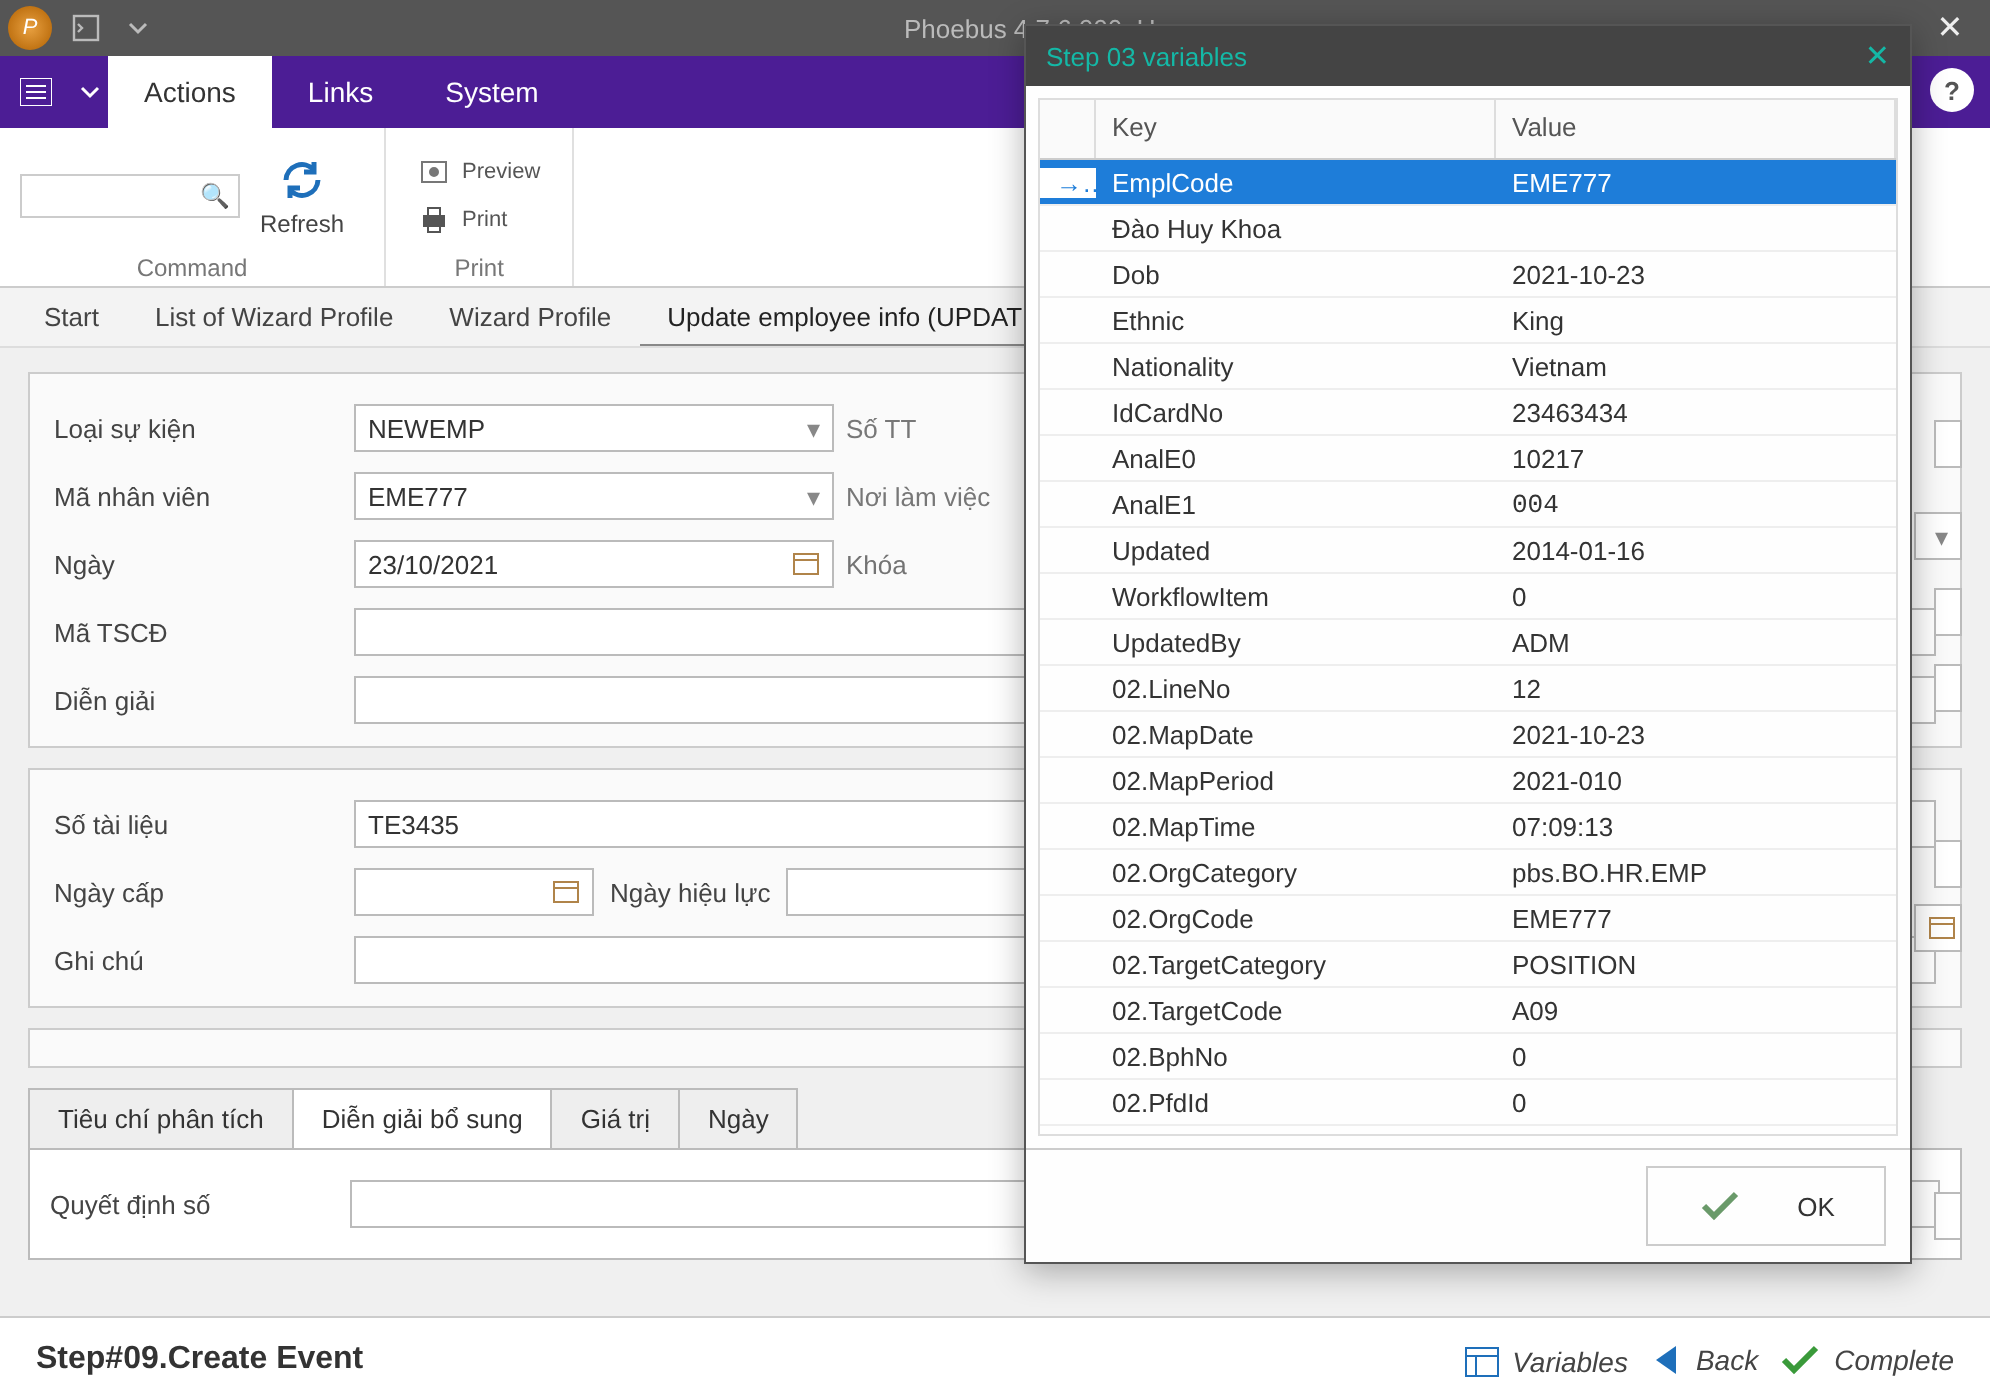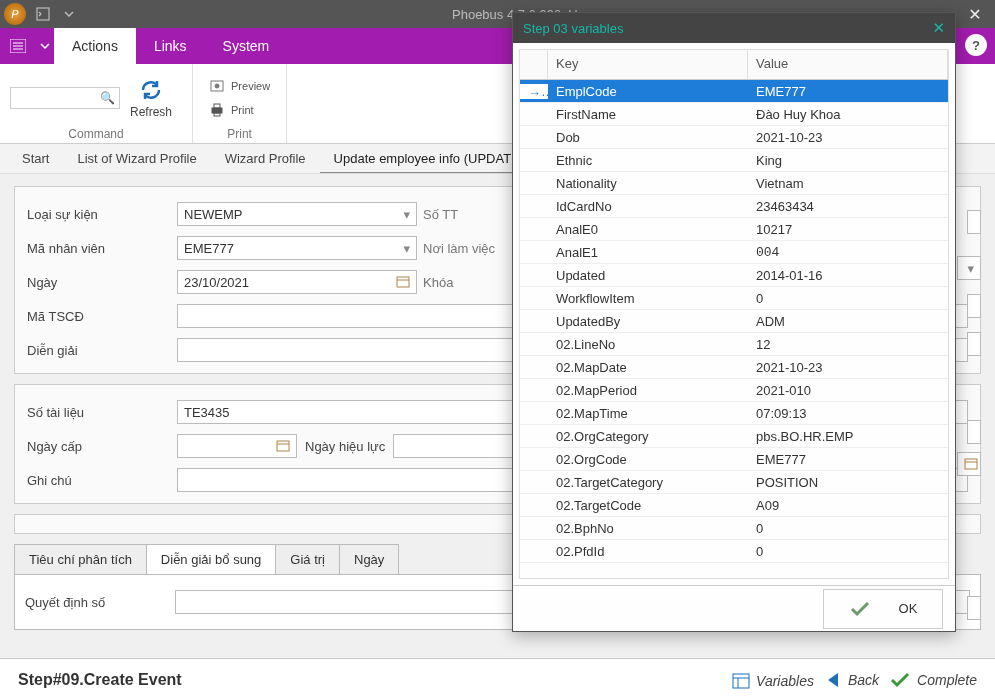--- a/index.html
+++ b/index.html
@@ -7,21 +7,21 @@
 
 
 .titlebar { height: 28px; background: #555; display: flex; align-items: center; color: #bbb; font-size: 12px; }
 .titlebar .logo { width: 22px; height: 22px; margin: 0 4px; background: radial-gradient(circle,#e8a040,#b06000); border-radius:50%; display:flex;align-items:center;justify-content:center;font-style:italic;color:#fff;font-size:11px; }
 .titlebar .tb-icon { width: 22px; height: 22px; display:flex; align-items:center; justify-content:center; cursor:pointer; margin:0 2px; }
 .titlebar .tb-icon svg { stroke:#bbb; fill:none; }
 .titlebar .title-text { flex:1; text-align:center; font-size:13px; }
 .titlebar .close { width: 40px; height: 28px; display:flex; align-items:center; justify-content:center; cursor:pointer; color:#eee; font-size:16px; }
 
 
-.menubar { height: 36px; background: #a21caf; display:flex; align-items:center; position:relative; }
+.menubar { height: 36px; background: #4c1d95; display:flex; align-items:center; position:relative; }
 .menubar .menu-btn { height:36px; width:36px; display:flex; align-items:center; justify-content:center; color:#fff; cursor:pointer; }
 .menubar .tab { height:36px; padding: 0 18px; display:flex; align-items:center; color:#fff; cursor:pointer; font-size:14px; }
 .menubar .tab.active { background:#fff; color:#333; }
 .menubar .help { position:absolute; right:8px; top:6px; width:22px; height:22px; border-radius:50%; background:#fff; color:#555; display:flex; align-items:center; justify-content:center; font-weight:bold; cursor:pointer; }
 
 
 .ribbon { height: 80px; background:#fff; border-bottom:1px solid #ccc; display:flex; }
 .ribbon-group { border-right:1px solid #e0e0e0; padding: 4px 10px 0 10px; display:flex; flex-direction:column; }
 .ribbon-group .body { flex:1; display:flex; align-items:center; }
 .ribbon-group .caption { text-align:center; font-size:12px; color:#777; padding-bottom:2px; }
@@ -72,21 +72,21 @@
 .dlg-head .col { padding:6px 8px; font-size:13px; color:#555; border-right:1px solid #ddd; }
 .col-arrow { width:28px; }
 .col-key { flex:0 0 200px; }
 .col-val { flex:1; }
 .dlg-rows { flex:1; overflow:auto; }
 .dlg-row { display:flex; height:23px; align-items:center; font-size:13px; border-bottom:1px solid #eee; }
 .dlg-row .c { padding:0 8px; white-space:nowrap; overflow:hidden; text-overflow:ellipsis; }
 .dlg-row.sel { background:#1e7dd9; color:#fff; }
 .dlg-row .arrow { width:28px; text-align:center; color:#1e7dd9; }
 .dlg-row.sel .arrow { color:#1e7dd9; background:#fff; }
-.dlg-foot { height:46px; border-top:1px solid #ccc; display:flex; align-items:center; justify-content:flex-end; padding:12px 12px; }
+.dlg-foot { height:57px; border-top:1px solid #ccc; display:flex; align-items:center; justify-content:flex-end; padding:12px 12px; }
 .ok-btn { width:120px; height:40px; border:1px solid #ccc; display:flex; align-items:center; justify-content:center; gap:28px; cursor:pointer;背景:#fff; }
 
 
 .rf { position:absolute; right:14px; }
 .rf .field { border:1px solid #bbb; }
 
 svg.refresh { stroke:#1e6fba; fill:none; stroke-width:2.5; }
 svg.cal-icon { stroke:#b0844a; fill:none; }
 svg.check { stroke:#3a9a3a; fill:none; stroke-width:3; }
 svg.backarr { fill:#1e6fba; }
@@ -326,21 +326,20 @@
       <div class="col col-val">Value</div>
     </div>
     <div class="dlg-rows" id="dlg-rows">
         <div class="dlg-row sel">
           <div class="c arrow">→</div>
           <div class="c col-key" style="flex: 0 0 200px;">EmplCode</div>
           <div class="c col-val" style="flex: 1 1 0%;">EME777</div>
         </div>
         <div class="dlg-row">
           <div class="c arrow"></div>
-          <div class="c col-key" style="flex: 0 0 200px;">FirstName</div>
           <div class="c col-val" style="flex: 1 1 0%;">Đào Huy Khoa</div>
         </div>
         <div class="dlg-row">
           <div class="c arrow"></div>
           <div class="c col-key" style="flex: 0 0 200px;">Dob</div>
           <div class="c col-val" style="flex: 1 1 0%;">2021-10-23</div>
         </div>
         <div class="dlg-row">
           <div class="c arrow"></div>
           <div class="c col-key" style="flex: 0 0 200px;">Ethnic</div>

